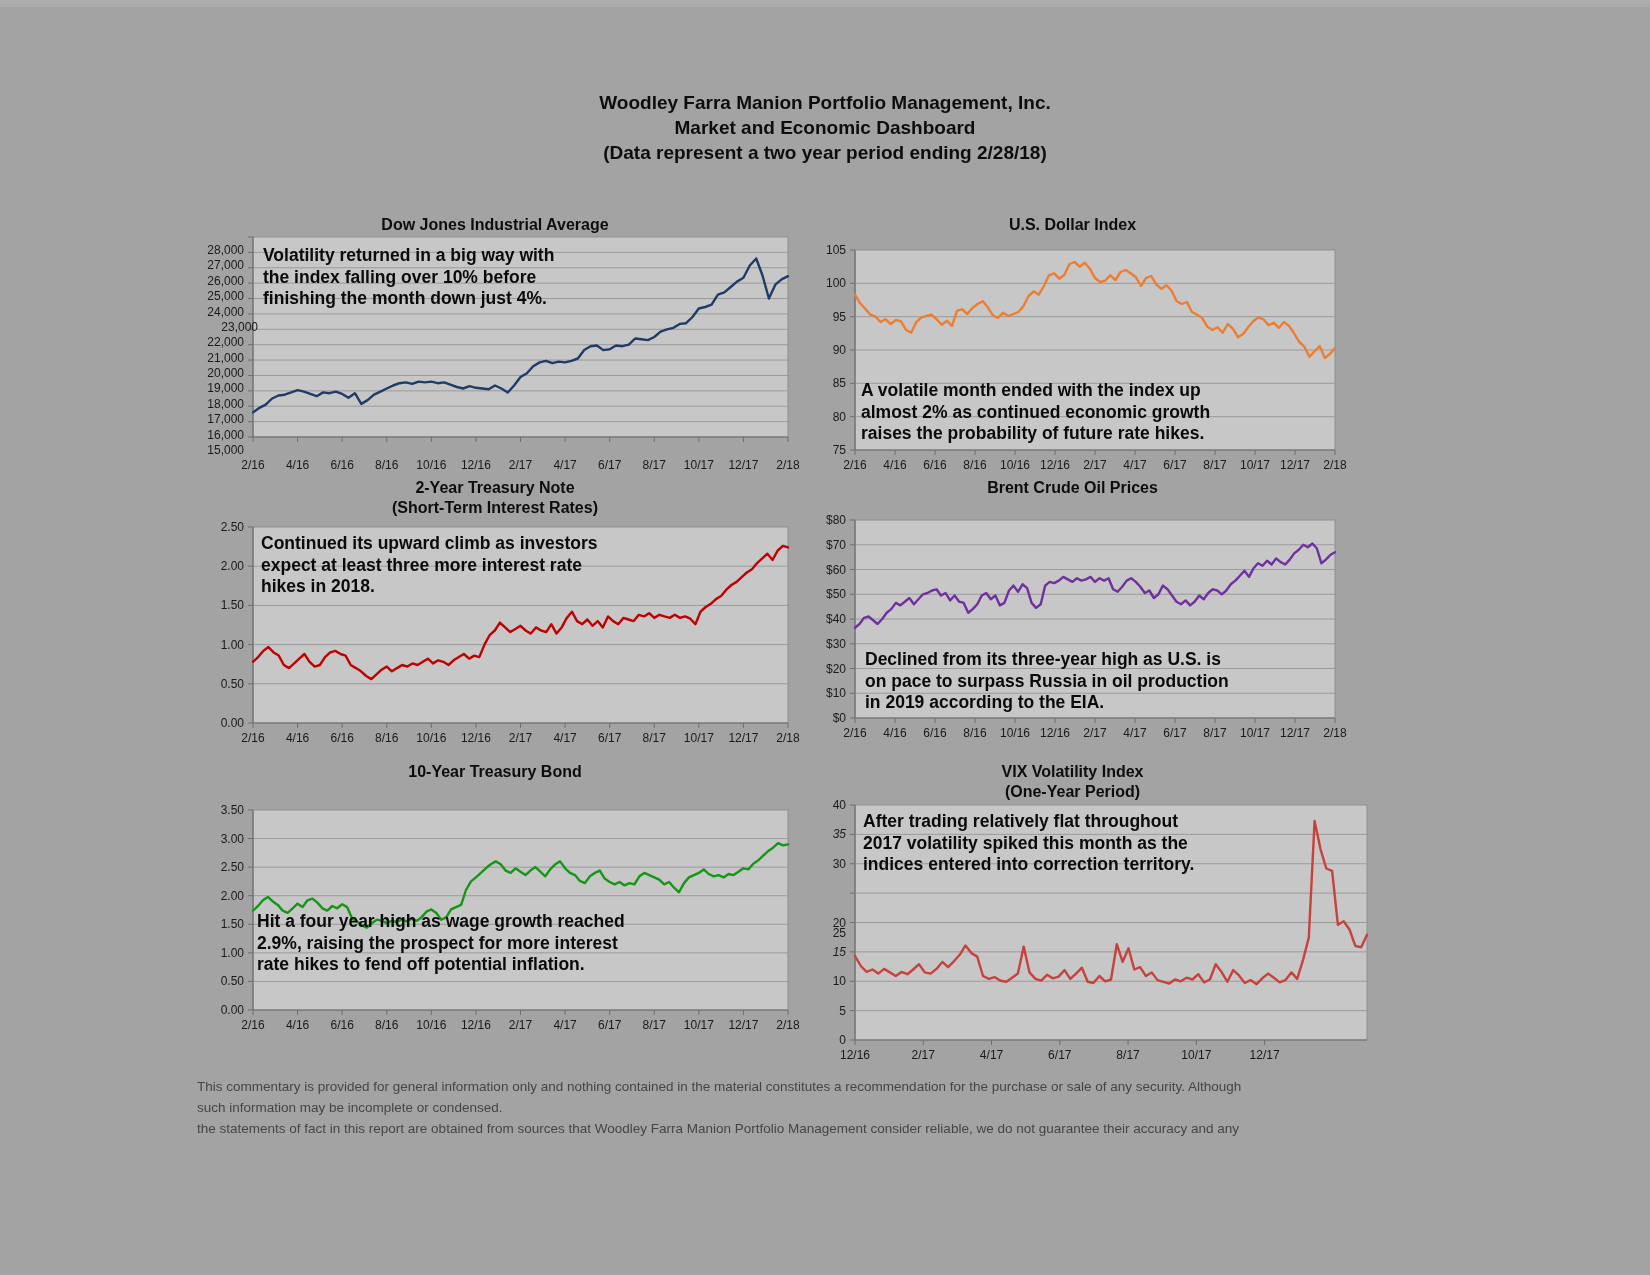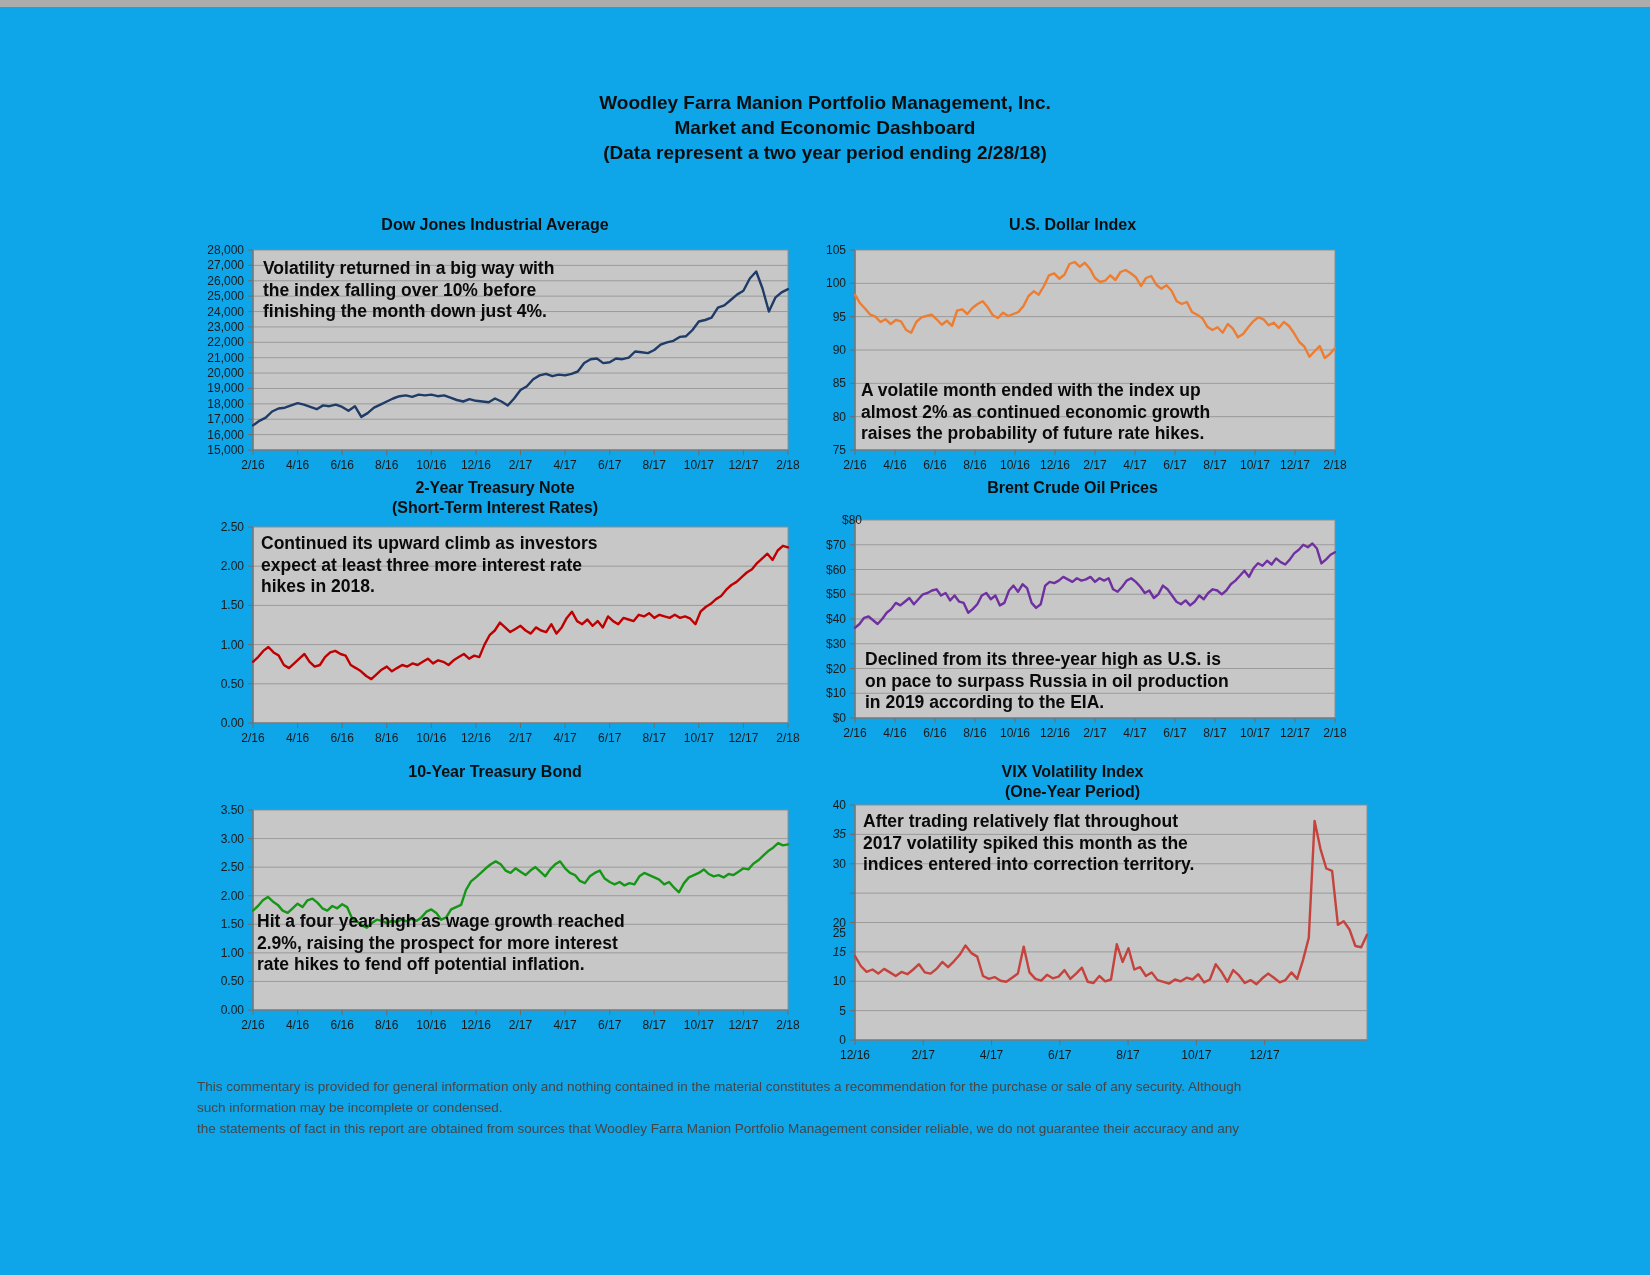--- a/index.html
+++ b/index.html
@@ -1,16 +1,16 @@
 <!DOCTYPE html>
 <html><head>
 <meta charset="utf-8">
 <style>
   html,body{margin:0;padding:0;background:#ffffff;}
-  #page{position:relative;width:1650px;height:1275px;background:#0ea5e9;overflow:hidden;
+  #page{position:relative;width:1650px;height:1275px;background:#a3a3a3;overflow:hidden;
         font-family:"Liberation Sans","DejaVu Sans",sans-serif;color:#111;}
   #top-bar{position:absolute;left:0;top:0;width:1650px;height:7px;}
   #header{position:absolute;left:0;top:90px;width:1650px;text-align:center;
           font-weight:bold;font-size:19px;line-height:25px;color:#0d0d0d;}
   #header span{display:block;white-space:nowrap;}
   .chart{position:absolute;}
   .chart-title{position:absolute;left:0;top:0;width:100%;text-align:center;
                font-weight:bold;font-size:16px;line-height:20px;color:#0d0d0d;}
   .chart-title span{display:block;white-space:nowrap;}
   .plot{position:absolute;}
@@ -36,21 +36,21 @@
     <span>Woodley Farra Manion Portfolio Management, Inc.</span>
     <span>Market and Economic Dashboard</span>
     <span>(Data represent a two year period ending 2/28/18)</span>
   </div>
 
   <div class="chart" style="left:190px;top:215px;width:610px;height:262px">
     <div class="chart-title">
       <span>Dow Jones Industrial Average</span>
       <span></span>
     </div>
-    <div class="plot" style="left:63px;top:35px;width:535px;height:200px">
+    <div class="plot" style="left:63px;top:22px;width:535px;height:200px">
         <svg width="535" height="200">
           <rect x="0" y="0" width="535" height="200" fill="#c7c7c7" stroke="#8f8f8f" stroke-width="1"></rect>
           <line x1="-5" y1="0" x2="0" y2="0" stroke="#6e6e6e" stroke-width="1"></line>
           <line x1="0" y1="15.384615384615385" x2="535" y2="15.384615384615385" stroke="#9b9b9b" stroke-width="1"></line>
           <line x1="-5" y1="15.384615384615385" x2="0" y2="15.384615384615385" stroke="#6e6e6e" stroke-width="1"></line>
           <line x1="0" y1="30.76923076923077" x2="535" y2="30.76923076923077" stroke="#9b9b9b" stroke-width="1"></line>
           <line x1="-5" y1="30.76923076923077" x2="0" y2="30.76923076923077" stroke="#6e6e6e" stroke-width="1"></line>
           <line x1="0" y1="46.15384615384615" x2="535" y2="46.15384615384615" stroke="#9b9b9b" stroke-width="1"></line>
           <line x1="-5" y1="46.15384615384615" x2="0" y2="46.15384615384615" stroke="#6e6e6e" stroke-width="1"></line>
           <line x1="0" y1="61.53846153846154" x2="535" y2="61.53846153846154" stroke="#9b9b9b" stroke-width="1"></line>
@@ -94,21 +94,21 @@
         <span>the index falling over 10% before</span>
         <span>finishing the month down just 4%.</span>
       </div>
     </div>
     <div class="ylabels">
         <span style="left: 0px; width: 54px; top: 28px;">28,000</span>
         <span style="left: 0px; width: 54px; top: 43.3846px;">27,000</span>
         <span style="left: 0px; width: 54px; top: 58.7692px;">26,000</span>
         <span style="left: 0px; width: 54px; top: 74.1538px;">25,000</span>
         <span style="left: 0px; width: 54px; top: 89.5385px;">24,000</span>
-        <span style="left: 0px; width: 54px; top: 104.923px;">23,000</span>
+        <span style="left: 14px; width: 54px; top: 104.923px;">23,000</span>
         <span style="left: 0px; width: 54px; top: 120.308px;">22,000</span>
         <span style="left: 0px; width: 54px; top: 135.692px;">21,000</span>
         <span style="left: 0px; width: 54px; top: 151.077px;">20,000</span>
         <span style="left: 0px; width: 54px; top: 166.462px;">19,000</span>
         <span style="left: 0px; width: 54px; top: 181.846px;">18,000</span>
         <span style="left: 0px; width: 54px; top: 197.231px;">17,000</span>
         <span style="left: 0px; width: 54px; top: 212.615px;">16,000</span>
         <span style="left: 0px; width: 54px; top: 228px;">15,000</span>
       </div>
     <div class="xlabels">
@@ -304,21 +304,21 @@
           <line x1="0" y1="198" x2="480" y2="198" stroke="#6e6e6e" stroke-width="1.2"></line>
           <polyline points="0.0,107.7 4.5,104.0 9.1,97.8 13.6,96.5 18.1,100.2 22.6,104.0 27.2,99.0 31.7,92.8 36.2,89.1 40.8,82.9 45.3,85.4 49.8,81.7 54.3,78.0 58.9,84.2 63.4,79.2 67.9,74.3 72.5,73.0 77.0,70.5 81.5,69.3 86.0,75.5 90.6,73.0 95.1,80.4 99.6,75.5 104.2,81.7 108.7,82.9 113.2,92.8 117.7,89.1 122.3,84.2 126.8,75.5 131.3,73.0 135.8,79.2 140.4,75.5 144.9,85.4 149.4,82.9 154.0,70.5 158.5,65.6 163.0,71.8 167.5,64.3 172.1,68.1 176.6,82.9 181.1,87.9 185.7,84.2 190.2,65.6 194.7,61.9 199.2,63.1 203.8,60.6 208.3,56.9 212.8,59.4 217.4,61.9 221.9,58.2 226.4,60.6 230.9,59.4 235.5,56.9 240.0,61.9 244.5,58.2 249.1,60.6 253.6,58.2 258.1,69.3 262.6,71.8 267.2,66.8 271.7,60.6 276.2,58.2 280.8,61.9 285.3,66.8 289.8,73.0 294.3,70.5 298.9,78.0 303.4,74.3 307.9,65.6 312.5,69.3 317.0,75.5 321.5,81.7 326.0,84.2 330.6,80.4 335.1,85.4 339.6,81.7 344.2,75.5 348.7,79.2 353.2,73.0 357.7,69.3 362.3,70.5 366.8,74.3 371.3,70.5 375.8,64.3 380.4,60.6 384.9,55.7 389.4,50.7 394.0,56.9 398.5,48.3 403.0,43.3 407.5,45.8 412.1,40.8 416.6,44.5 421.1,38.4 425.7,42.1 430.2,44.5 434.7,39.6 439.2,33.4 443.8,29.7 448.3,24.8 452.8,27.2 457.4,23.5 461.9,28.5 466.4,43.3 470.9,39.6 475.5,34.7 480.0,32.2" fill="none" stroke="#7030a0" stroke-width="2.4" stroke-linejoin="round" stroke-linecap="round"></polyline>
         </svg>
       <div class="annotation" style="left:10px;bottom:4px">
         <span>Declined from its three-year high as U.S. is</span>
         <span>on pace to surpass Russia in oil production</span>
         <span>in 2019 according to the EIA.</span>
       </div>
     </div>
     <div class="ylabels">
-        <span style="left: 16px; width: 46px; top: 35px;">$80</span>
+        <span style="left: 0px; width: 46px; top: 35px;">$80</span>
         <span style="left: 0px; width: 46px; top: 59.75px;">$70</span>
         <span style="left: 0px; width: 46px; top: 84.5px;">$60</span>
         <span style="left: 0px; width: 46px; top: 109.25px;">$50</span>
         <span style="left: 0px; width: 46px; top: 134px;">$40</span>
         <span style="left: 0px; width: 46px; top: 158.75px;">$30</span>
         <span style="left: 0px; width: 46px; top: 183.5px;">$20</span>
         <span style="left: 0px; width: 46px; top: 208.25px;">$10</span>
         <span style="left: 0px; width: 46px; top: 233px;">$0</span>
       </div>
     <div class="xlabels">

